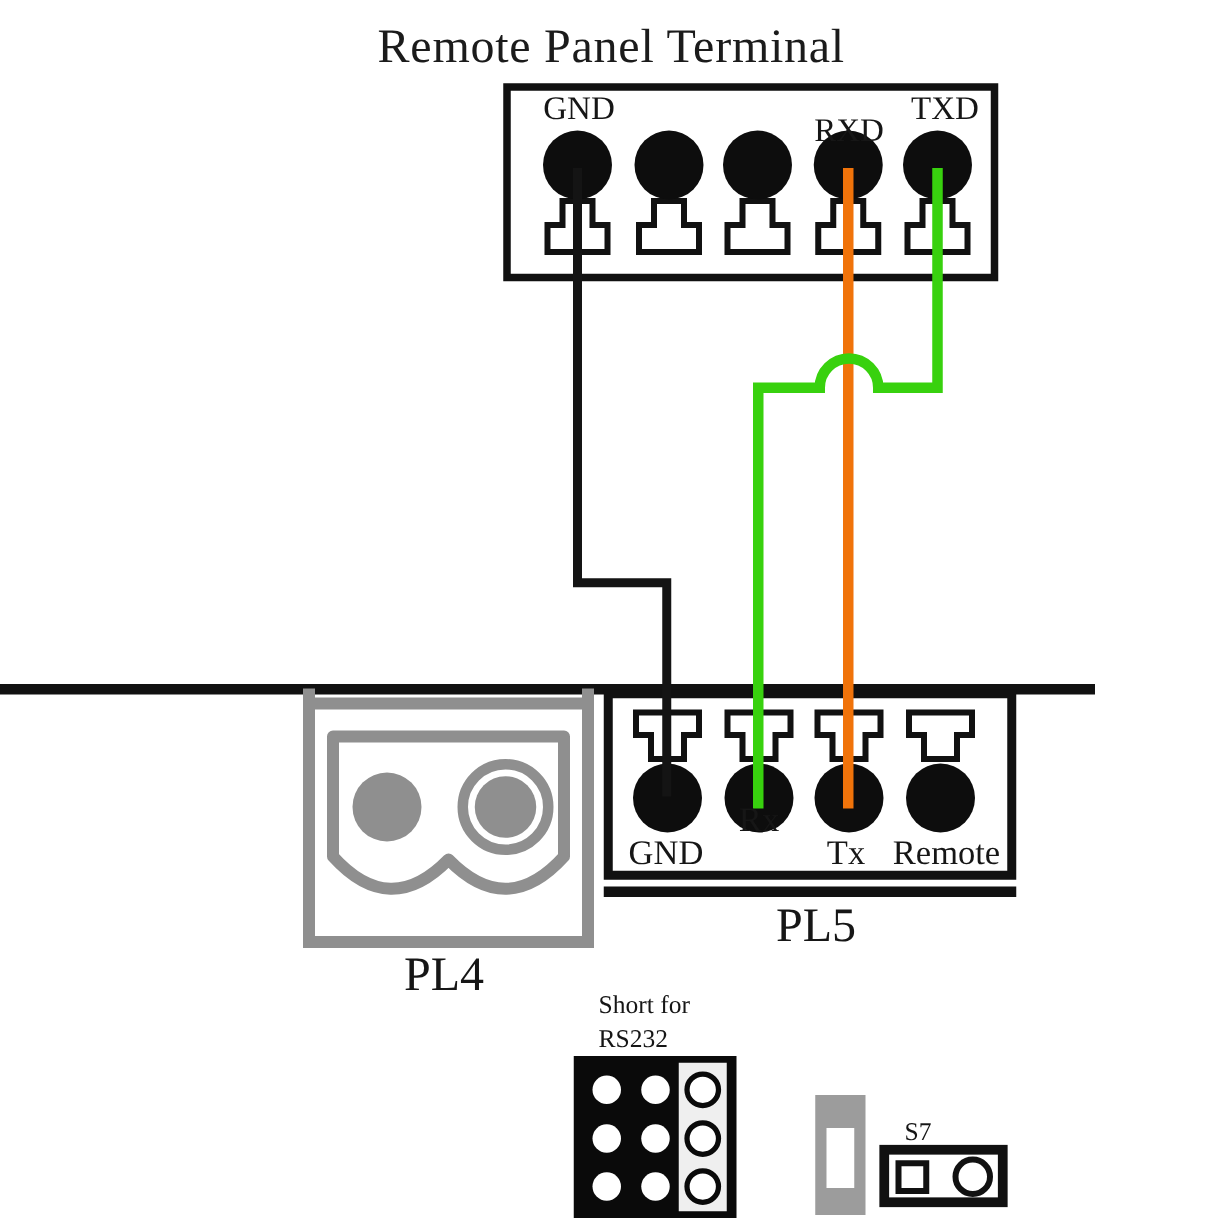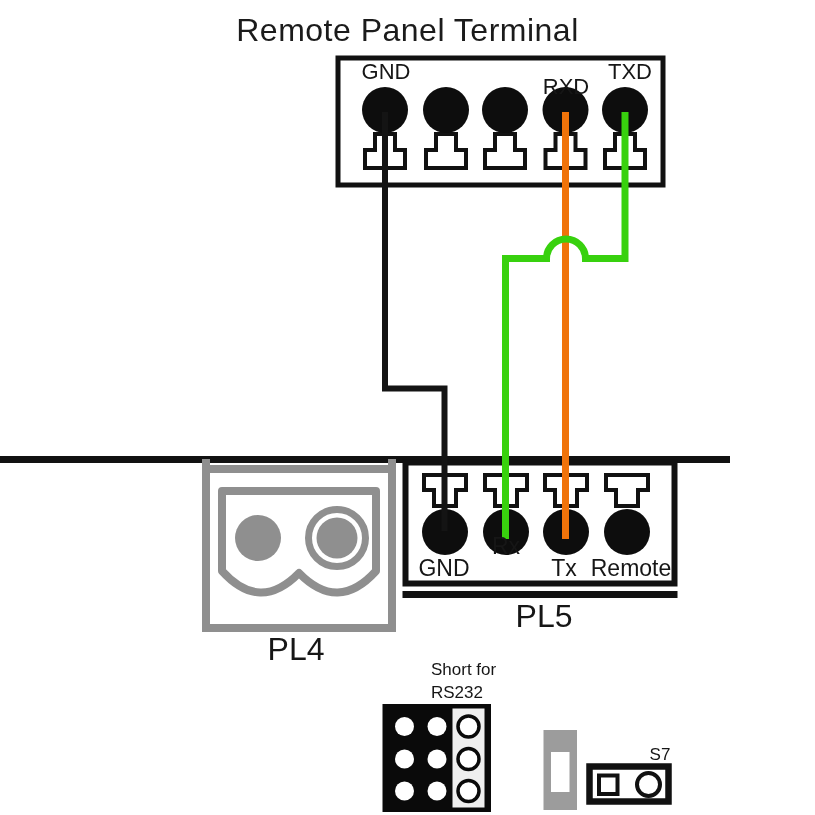--- a/index.html
+++ b/index.html
@@ -1,26 +1,26 @@
 <!DOCTYPE html>
 <html style="--wire-black: #141414; --wire-orange: #f0730a; --wire-green: #38d10e; --connector-gray: #8f8f8f; --jumper-gray: #9c9c9c;"><head>
 <meta charset="utf-8">
 <style>
   html,body{margin:0;padding:0;background:#fff;}
   #stage{
     position:relative;width:730px;height:815px;background:#fff;overflow:hidden;
-    font-family:Liberation Sans, sans-serif;color:#161616;
+    font-family:Liberation Serif, serif;color:#161616;
   }
   #diagram-svg{position:absolute;left:0;top:0;}
   .lbl{position:absolute;white-space:nowrap;line-height:1;}
   .title{left:0;width:815px;top:14px;text-align:center;font-size:32px;letter-spacing:.5px;color:#1b1b1b;}
   .pin-lbl{font-size:22px;transform:translateX(-50%);}
   .pl5-pin-lbl{font-size:23px;transform:translateX(-50%);}
   .conn-lbl{font-size:32px;transform:translateX(-50%);}
-  .cap{font-size:17px;margin-left:32px;}
+  .cap{font-size:17px;}
   .s7-lbl{font-size:17px;transform:translateX(-50%);}
 
   
   .outline{fill:#ffffff;stroke:#111111;}
   .w5{stroke-width:5;} .w6{stroke-width:6;} .w4{stroke-width:4;}
   .pin{fill:#0d0d0d;}
   .solid-black{fill:#0a0a0a;}
   .wire{fill:none;stroke-linejoin:miter;stroke-linecap:butt;}
   .wire-black{stroke:var(--wire-black,#141414);stroke-width:6;}
   .wire-orange{stroke:var(--wire-orange,#f0730a);stroke-width:7;}
@@ -125,14 +125,14 @@
   <div class="lbl pl5-pin-lbl" style="left:506px;top:535px;">Rx</div>
   <div class="lbl pl5-pin-lbl" style="left:564px;top:557px;">Tx</div>
   <div class="lbl pl5-pin-lbl" style="left:631px;top:557px;">Remote</div>
 
   <div class="lbl conn-lbl" style="left:296px;top:633px;">PL4</div>
   <div class="lbl conn-lbl" style="left:544px;top:600px;">PL5</div>
 
   <div class="lbl cap" style="left:399px;top:661px;">Short for</div>
   <div class="lbl cap" style="left:399px;top:684px;">RS232</div>
 
-  <div class="lbl s7-lbl" style="left:660px;top:746px;">S7</div>
+  <div class="lbl s7-lbl" style="left:612px;top:746px;">S7</div>
 </div>
 
 </body></html>

